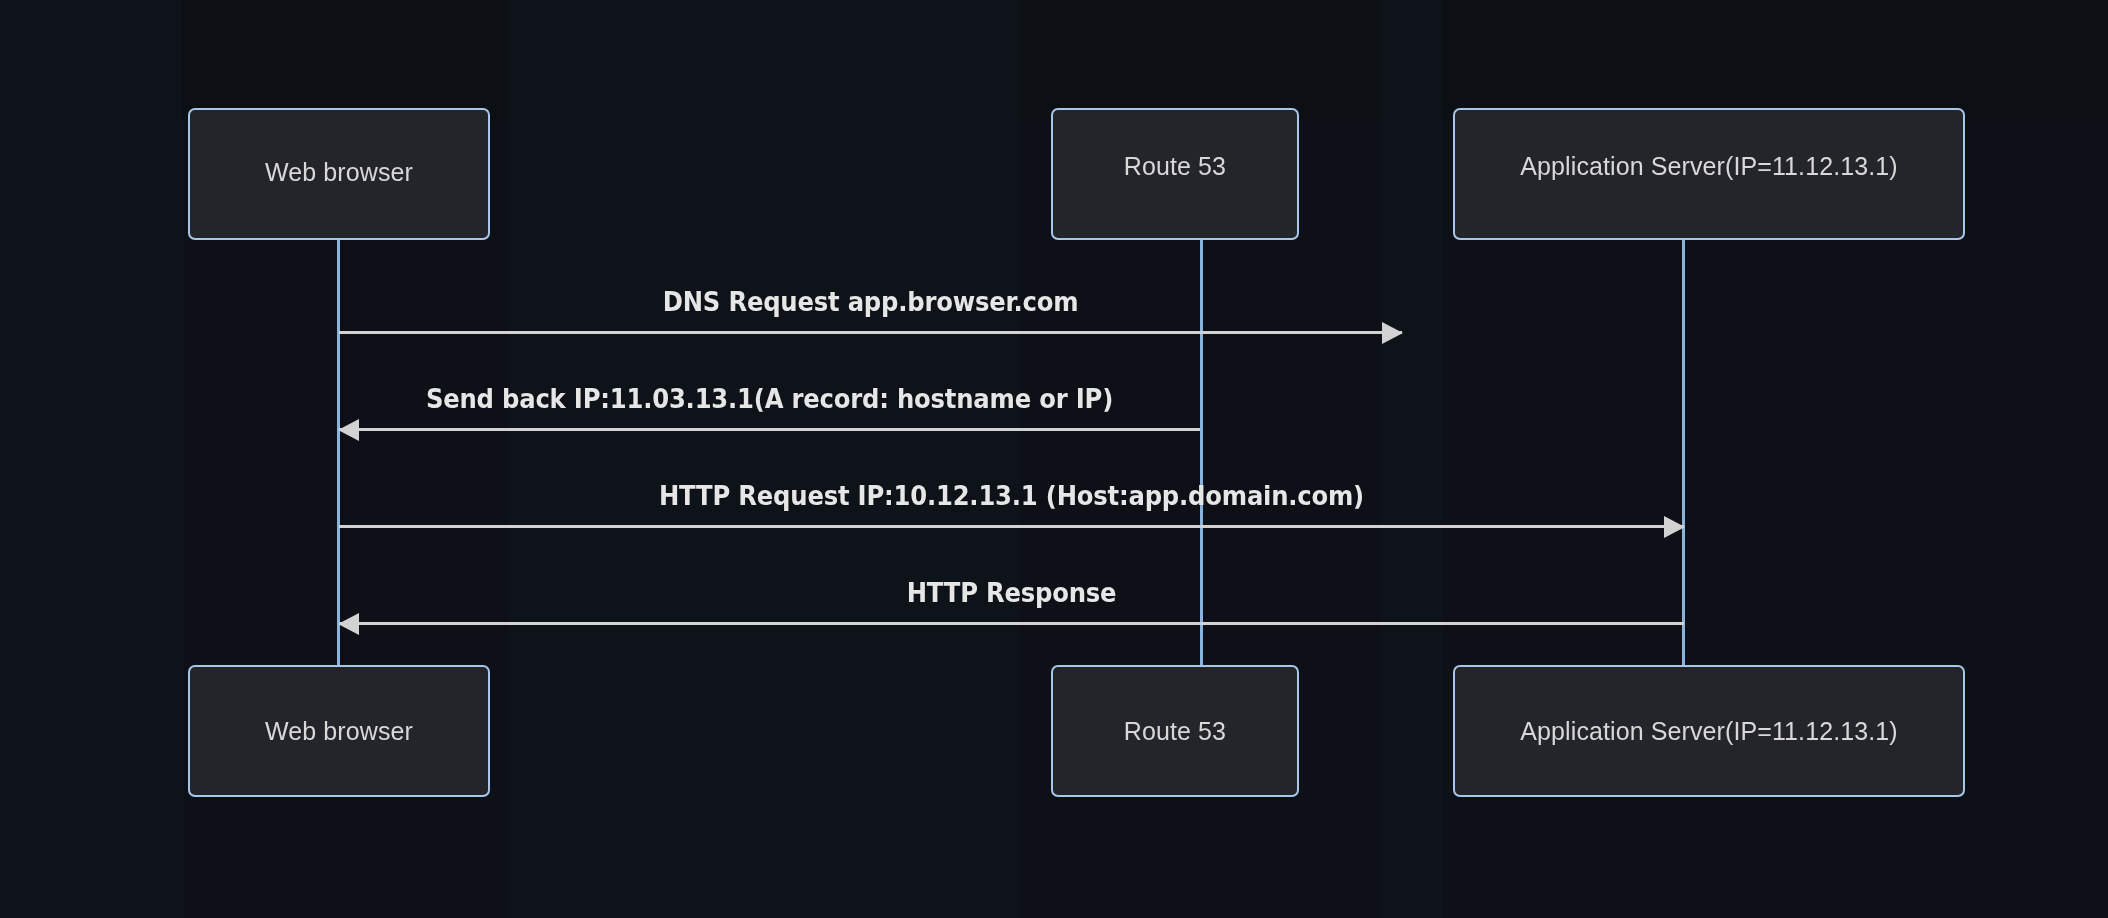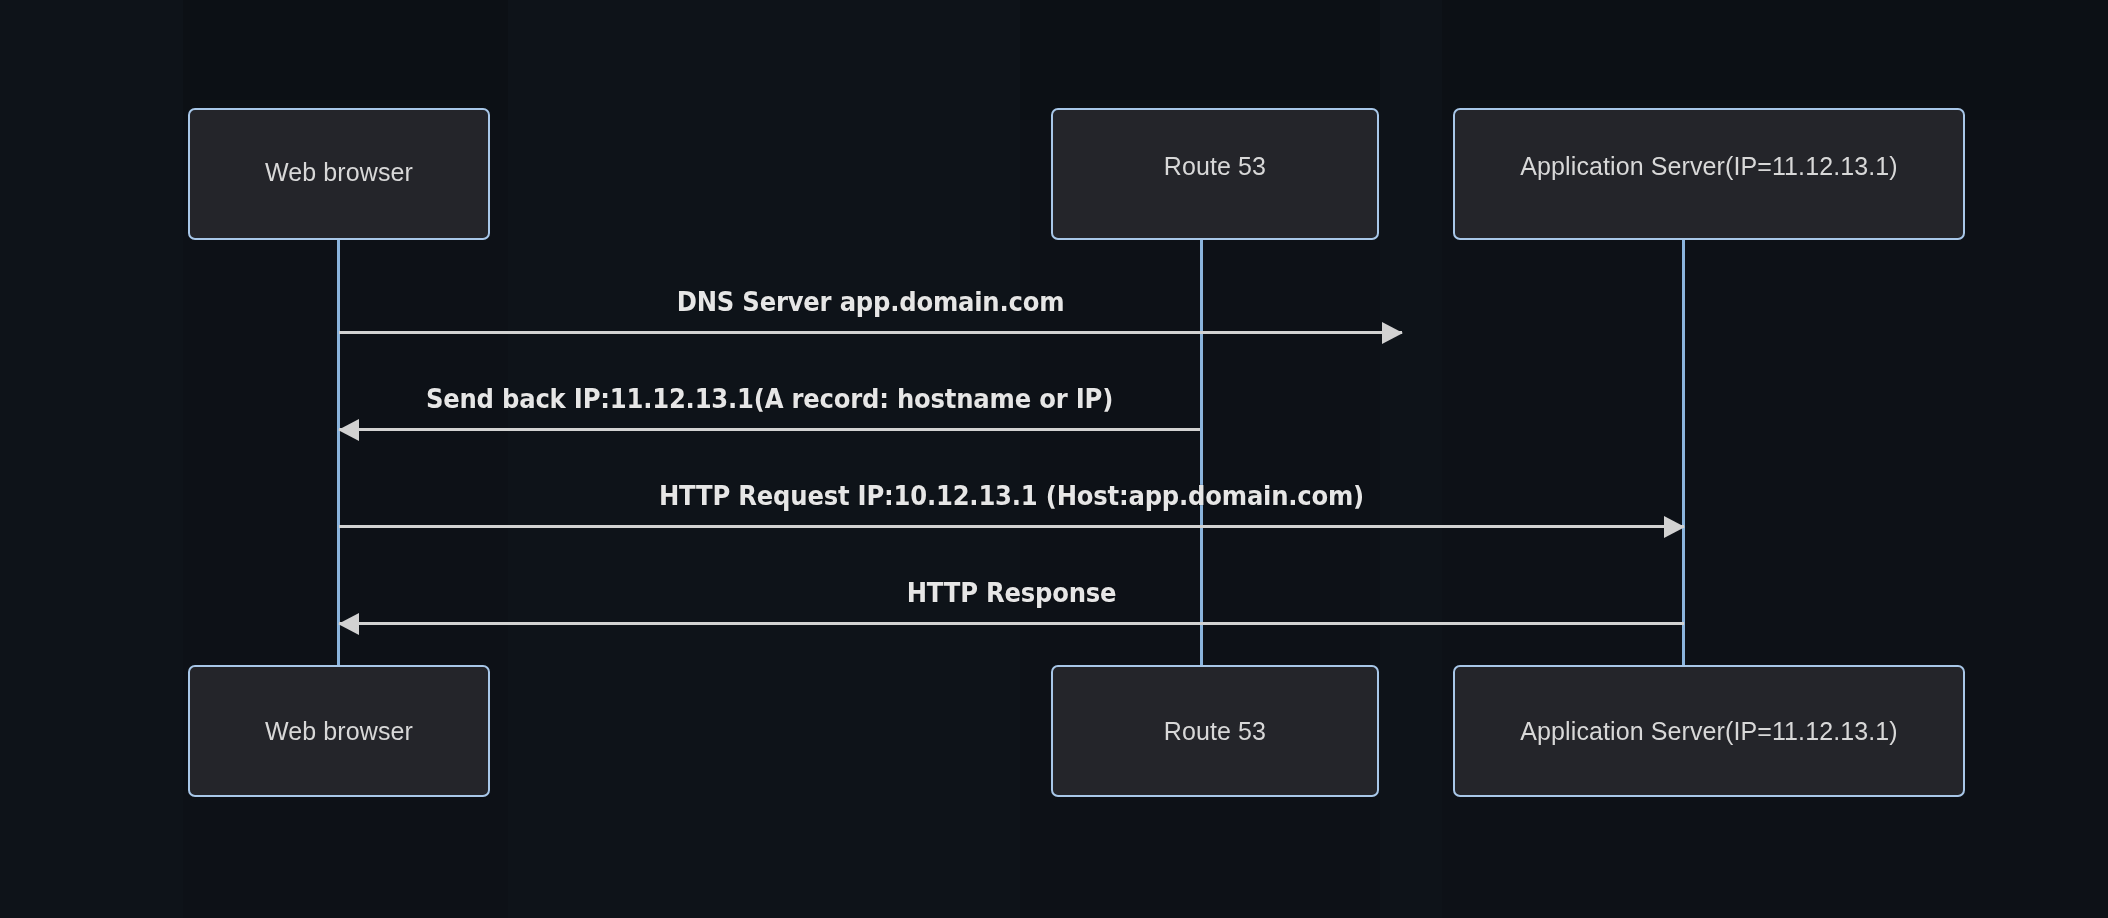--- a/index.html
+++ b/index.html
@@ -48,21 +48,21 @@
     font-size: 25px;
     font-weight: 400;
     letter-spacing: 0.1px;
     white-space: nowrap;
     z-index: 6;
   }
   .participant.top    { top: 108px; height: 132px; }
   .participant.bottom { top: 665px; height: 132px; }
 
   .p-browser { left: 188px;  width: 302px; }
-  .p-route   { left: 1051px; width: 328px; }
+  .p-route   { left: 1051px; width: 248px; }
   .p-appsrv  { left: 1453px; width: 512px; }
 
   .participant.top.p-route .plabel,
   .participant.top.p-appsrv .plabel { position: relative; top: -8px; }
   .participant.top.p-browser .plabel { position: relative; top: -2px; }
 
   
   .lifeline {
     position: absolute;
     top: 240px;
@@ -139,27 +139,27 @@
     <span class="plabel">Web browser</span>
   </div>
   <div class="participant top p-route">
     <span class="plabel">Route 53</span>
   </div>
   <div class="participant top p-appsrv">
     <span class="plabel">Application Server(IP=11.12.13.1)</span>
   </div>
 
   <div class="msg to-right" id="msg-dns">
-    <div class="caption">DNS Server app.domain.com</div>
+    <div class="caption">DNS Request app.browser.com</div>
     <div class="line" style="width:1063px"></div>
     <div class="head"></div>
   </div>
 
   <div class="msg to-left" id="msg-sendback">
-    <div class="caption">Send back IP:11.12.13.1(A record: hostname or IP)</div>
+    <div class="caption">Send back IP:11.03.13.1(A record: hostname or IP)</div>
     <div class="line" style="width:861px"></div>
     <div class="head"></div>
   </div>
 
   <div class="msg to-right" id="msg-httpreq">
     <div class="caption">HTTP Request IP:10.12.13.1 (Host:app.domain.com)</div>
     <div class="line" style="width:1345px"></div>
     <div class="head"></div>
   </div>
 

